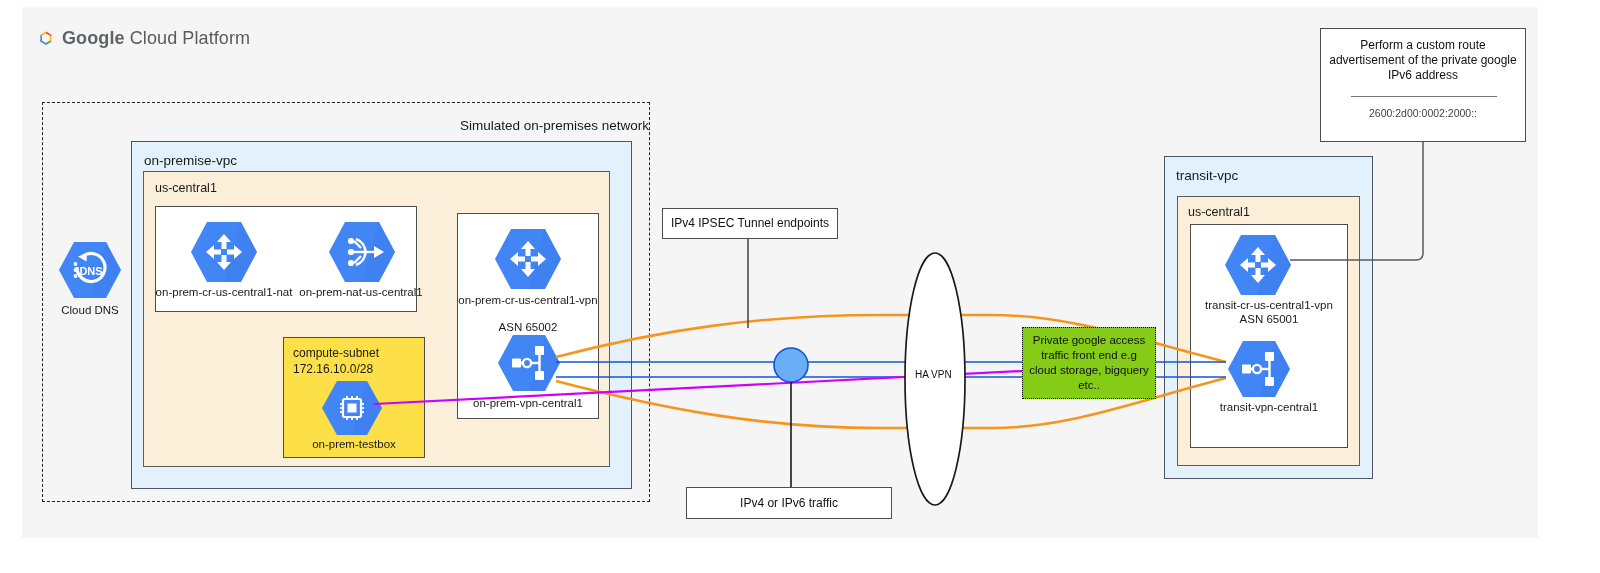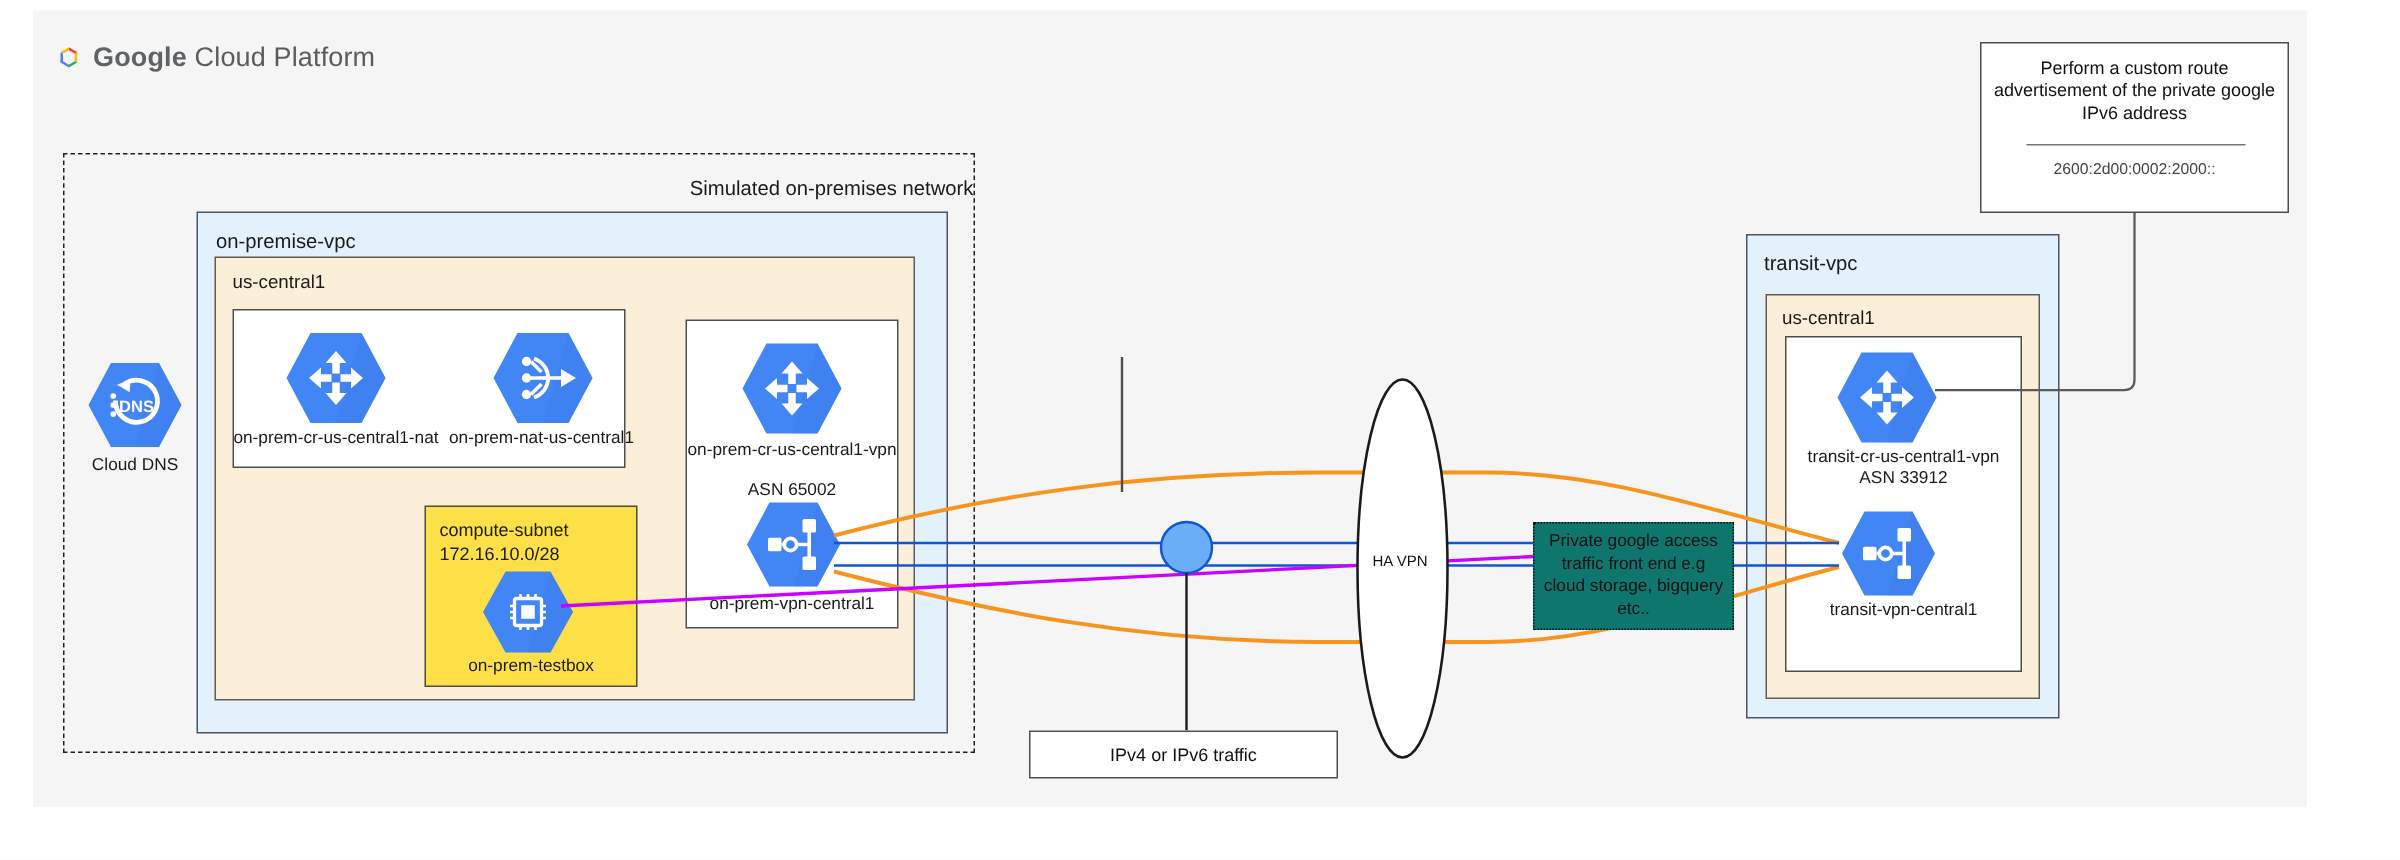--- a/index.html
+++ b/index.html
@@ -49,23 +49,22 @@
   }
   .plain-box {
     background: #ffffff;
     border: 1.4px solid #4d4d4d;
   }
   .subnet-box {
     background: #fde047;
     border: 1.4px solid #4d4d4d;
   }
   .dotted-box {
-    background: #0f766e;
+    background: #84cc16;
     border: 1.7px dotted #111;
-    margin-top: 21px;
   }
   .callout-box {
     background: #ffffff;
     border: 1.4px solid #4d4d4d;
   }
   .group-title {
     position: absolute;
     font-size: 13.5px;
     color: #1a1a1a;
     white-space: nowrap;
@@ -280,21 +279,21 @@
       <polygon points="51,1 67,31 51,61 34,61" fill="#3b78e7" opacity="0.28"></polygon>
       <g fill="#ffffff">
         <path d="M34 13 l7 8 h-4.5 v7 h-5 v-7 H27 z"></path>
         <path d="M34 49 l7 -8 h-4.5 v-7 h-5 v7 H27 z"></path>
         <path d="M16 31 l8 -7 v4.5 h7 v5 h-7 V38 z"></path>
         <path d="M52 31 l-8 -7 v4.5 h-7 v5 h7 V38 z"></path>
       </g>
     </svg>
   </div>
   <div class="node-label" style="left:1182px; top:298px; width:174px;">transit-cr-us-central1-vpn</div>
-  <div class="node-label" style="left:1182px; top:312px; width:174px;">ASN 33912</div>
+  <div class="node-label" style="left:1182px; top:312px; width:174px;">ASN 65001</div>
 
   <div class="hex" style="left:1227px; top:340px;">
     <svg width="64" height="58" viewBox="0 0 64 58">
       <polygon points="16,1 48,1 63,29 48,57 16,57 1,29" fill="#4285f4"></polygon>
       <polygon points="48,1 63,29 48,57 32,57" fill="#3b78e7" opacity="0.28"></polygon>
       <g fill="#ffffff">
         <rect x="15" y="24.5" width="9" height="9" rx="1"></rect>
         <rect x="38" y="12" width="9" height="9" rx="1"></rect>
         <rect x="38" y="37" width="9" height="9" rx="1"></rect>
         <circle cx="30" cy="29" r="4.1" fill="none" stroke="#ffffff" stroke-width="2.4"></circle>
@@ -330,20 +329,23 @@
 
     <line x1="791" y1="382" x2="791" y2="487" stroke="#1a1a1a" stroke-width="1.6"></line>
 
     <ellipse cx="935" cy="379" rx="30" ry="126" fill="#ffffff" stroke="#1a1a1a" stroke-width="1.7"></ellipse>
 
     <path d="M1423,142 L1423,253 Q1423,260 1416,260 L1290,260" fill="none" stroke="#5a5a5a" stroke-width="1.5"></path>
   </svg>
 
   <div class="ha-label" style="left:915px; top:369px;">HA VPN</div>
 
+  <div class="box callout-box" style="left:662px; top:208px; width:176px; height:31px;">
+    <div class="callout-text" style="top:7px;">IPv4 IPSEC Tunnel endpoints</div>
+  </div>
 
   <div class="box callout-box" style="left:686px; top:487px; width:206px; height:32px;">
     <div class="callout-text" style="top:8px;">IPv4 or IPv6 traffic</div>
   </div>
 
   <div class="box callout-box" style="left:1320px; top:28px; width:206px; height:114px;">
     <div class="callout-text" style="top:9px;">Perform a custom route</div>
     <div class="callout-text" style="top:24px;">advertisement of the private google</div>
     <div class="callout-text" style="top:39px;">IPv6 address</div>
     <div style="position:absolute; left:30px; top:67px; width:146px; height:1px; background:#777;"></div>

